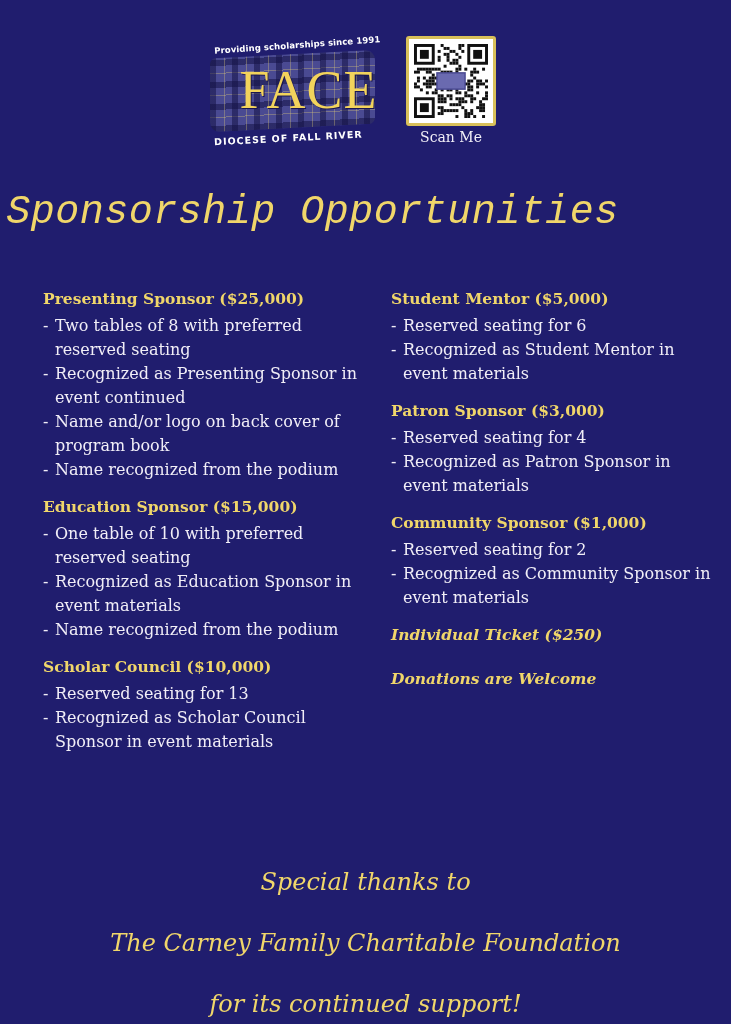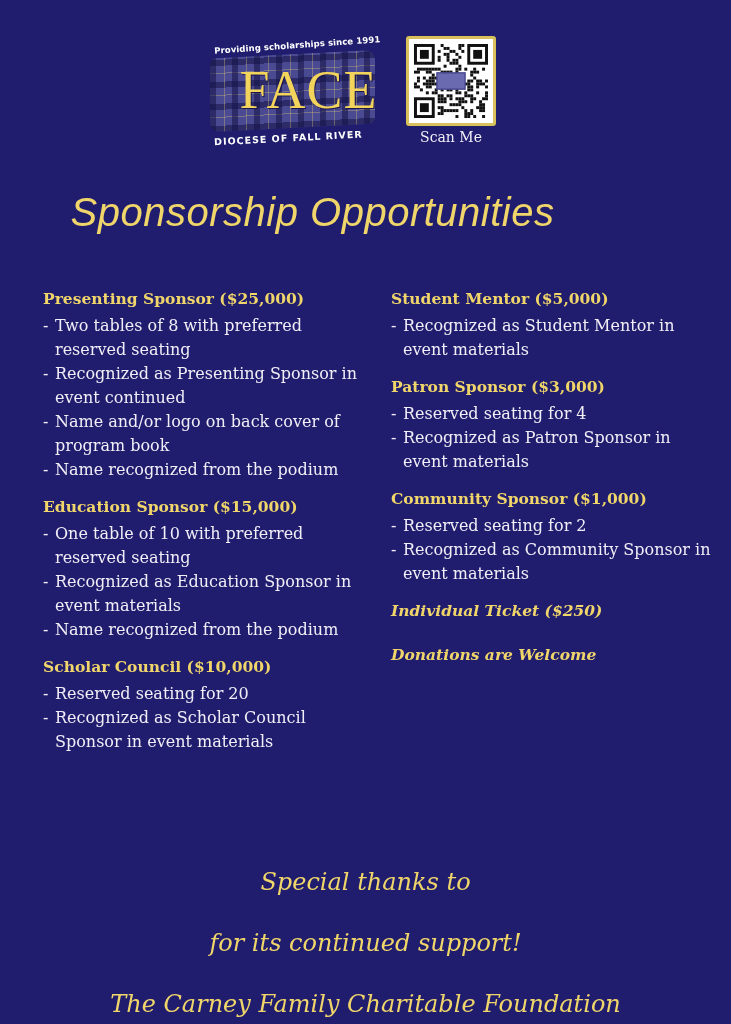--- a/index.html
+++ b/index.html
@@ -48,21 +48,21 @@
     border: 3px solid #d8c05a; border-radius: 3px;
     position: relative; box-sizing: content-box;
   }
   .qr svg { position: absolute; left: 5px; top: 5px; }
   .qr-label {
     display: block; text-align: center; width: 90px; margin-top: 3px;
     font-family: "DejaVu Serif", serif; font-size: 14px; color: #f1eef7;
   }
   .title {
     position: absolute; top: 190px; left: 0; width: 625px; text-align: center;
-    font-family: Liberation Sans, sans-serif; font-style: italic;
+    font-family: Liberation Mono, monospace; font-style: italic;
     font-size: 40px; color: #f0d66a; letter-spacing: 0.5px;
   }
   .col { position: absolute; top: 289px; }
   .col.left { left: 43px; width: 330px; }
   .col.right { left: 391px; width: 320px; }
   .tier { margin-bottom: 15px; }
   .tier-head {
     font-family: "DejaVu Serif", serif; font-weight: bold;
     font-size: 15.5px; color: #f0d66a; margin: 0 0 5px 0; line-height: 20px;
   }
@@ -285,29 +285,30 @@
       <div class="tier-head">Education Sponsor ($15,000)</div>
       <ul class="tier-list">
         <li><span class="dash">-</span><span>One table of 10 with preferred reserved seating</span></li>
         <li><span class="dash">-</span><span>Recognized as Education Sponsor in event materials</span></li>
         <li><span class="dash">-</span><span>Name recognized from the podium</span></li>
       </ul>
     </div>
     <div class="tier">
       <div class="tier-head">Scholar Council ($10,000)</div>
       <ul class="tier-list">
-        <li><span class="dash">-</span><span>Reserved seating for 20</span></li>
+        <li><span class="dash">-</span><span>Reserved seating for 13</span></li>
         <li><span class="dash">-</span><span>Recognized as Scholar Council Sponsor in event materials</span></li>
       </ul>
     </div>
   </div>
 <div class="col right" id="right-col">
     <div class="tier">
       <div class="tier-head">Student Mentor ($5,000)</div>
       <ul class="tier-list">
+        <li><span class="dash">-</span><span>Reserved seating for 6</span></li>
         <li><span class="dash">-</span><span>Recognized as Student Mentor in event materials</span></li>
       </ul>
     </div>
     <div class="tier">
       <div class="tier-head">Patron Sponsor ($3,000)</div>
       <ul class="tier-list">
         <li><span class="dash">-</span><span>Reserved seating for 4</span></li>
         <li><span class="dash">-</span><span>Recognized as Patron Sponsor in event materials</span></li>
       </ul>
     </div>
@@ -321,15 +322,15 @@
     <div class="tier solo">
       <div class="tier-head">Individual Ticket ($250)</div>
     </div>
     <div class="tier solo">
       <div class="tier-head">Donations are Welcome</div>
     </div>
   </div>
 
 <div class="thanks">
   <div>Special thanks to</div>
+  <div>The Carney Family Charitable Foundation</div>
   <div>for its continued support!</div>
-  <div>The Carney Family Charitable Foundation</div>
 </div>
 
 </body></html>

